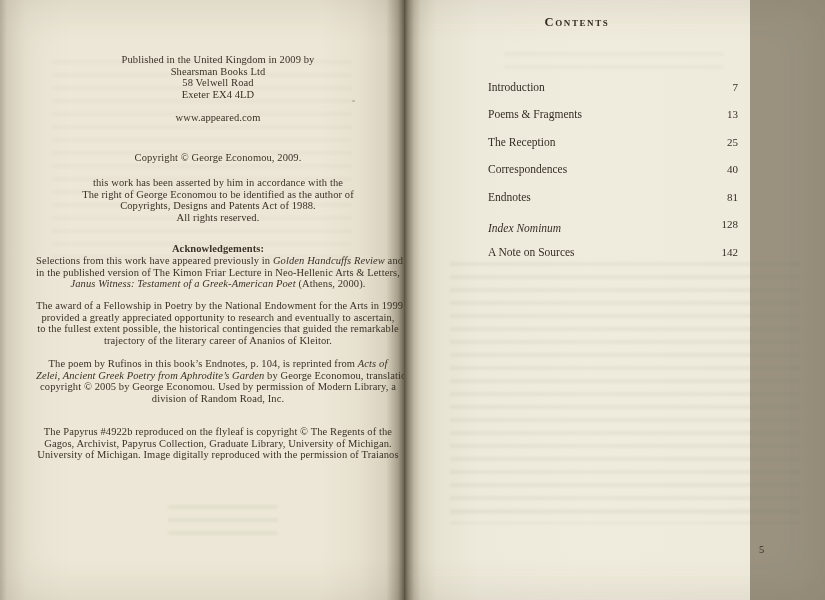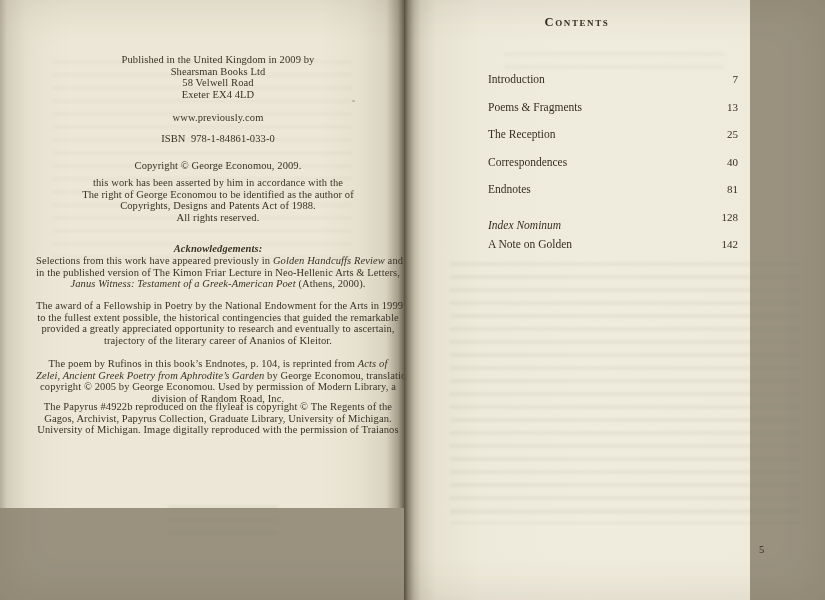--- a/index.html
+++ b/index.html
@@ -7,50 +7,50 @@
     width:825px;height:600px;overflow:hidden;
     background:#9a927f;
     font-family:"Liberation Serif","DejaVu Serif",serif;
     -webkit-font-smoothing:antialiased;
   }
   .book{position:relative;width:825px;height:600px;overflow:hidden;}
   .book::after{content:"";position:absolute;inset:0;pointer-events:none;
     box-shadow:inset 0 0 46px rgba(70,58,35,.14);}
   
   .page-left{
-    position:absolute;left:0;top:0;width:420px;height:508px;
+    position:absolute;left:0;top:0;width:420px;height:600px;
     background:linear-gradient(90deg,
       #beb7a5 0px,#dcd6c4 7px,#e7e2d1 26px,#ece7d6 70px,#ece7d6 320px,
       #e6e0cf 360px,#d9d2bf 385px,#ab real 0);
     background:linear-gradient(90deg,
       #beb7a5 0px,#dcd6c4 7px,#e7e2d1 26px,#ece7d6 70px,#ece7d6 320px,
       #e6e0cf 360px,#d9d2bf 386px,#a69e8a 398px,#6a6352 404px);
     color:#3a3127;
   }
   .page-right{
     position:absolute;left:404px;top:0;width:346px;height:600px;
     background:linear-gradient(90deg,
       #574f3f 0px,#8b8370 4px,#bdb6a2 10px,#d8d3c1 17px,#e7e3d2 32px,
       #eeeadb 75px,#f0ecdd 180px,#efebdc 360px,#ede9da 421px);
     color:#352d23;
   }
   
   .blk{position:absolute;left:36px;width:364px;text-align:center;
     font-size:10.5px;line-height:11.5px;letter-spacing:.1px;}
   .line{white-space:nowrap;}
   .it{font-style:italic;margin-top:8px;}
-  .ack-head{font-weight:bold;font-style:italic;}
+  .ack-head{font-weight:bold;}
   
   .contents-title{
     position:absolute;left:0;top:15px;width:100%;text-align:center;
     font-variant:small-caps;font-weight:600;font-size:12.5px;
     letter-spacing:1.6px;color:#342c21;
   }
   .toc{position:absolute;left:84px;top:73px;width:250px;font-size:11.5px;}
-  .toc-row{display:flex;justify-content:space-between;align-items:flex-start;
+  .toc-row{display:flex;justify-content:space-between;align-items:center;
     height:27.5px;}
   .toc-page{font-size:11px;}
   .folio{position:absolute;left:355px;top:544px;font-size:10.5px;}
   
   .ghost{position:absolute;pointer-events:none;filter:blur(1.1px);
     background:repeating-linear-gradient(180deg,
       rgba(110,115,92,.9) 0 4.5px,rgba(110,115,92,0) 4.5px 13px);}
   .ghost-l-top{left:52px;top:60px;width:300px;height:220px;opacity:.035;}
   .ghost-l-bot{left:168px;top:505px;width:110px;height:32px;opacity:.07;}
   .ghost-r-main{left:46px;top:262px;width:350px;height:262px;opacity:.075;}
@@ -65,48 +65,47 @@
   <div class="page-left">
     <div class="ghost ghost-l-top"></div>
     <div class="ghost ghost-l-bot"></div>
 
     <div class="blk" style="top:54px">
         <div class="line"><span>Published in the United Kingdom in 2009 by</span></div>
         <div class="line"><span>Shearsman Books Ltd</span></div>
         <div class="line"><span>58 Velwell Road</span></div>
         <div class="line"><span>Exeter EX4 4LD</span></div>
       </div>
-    <div class="blk" style="top:112px">www.previously.com</div>
-    <div class="blk" style="top:133px">ISBN&nbsp;&nbsp;978-1-84861-033-0</div>
-    <div class="blk" style="top:160px">Copyright © George Economou, 2009.</div>
+    <div class="blk" style="top:112px">www.appeared.com</div>
+    <div class="blk" style="top:152px">Copyright © George Economou, 2009.</div>
     <div class="blk" style="top:177px">
         <div class="line"><span>this work has been asserted by him in accordance with the</span></div>
         <div class="line"><span>The right of George Economou to be identified as the author of</span></div>
         <div class="line"><span>Copyrights, Designs and Patents Act of 1988.</span></div>
         <div class="line"><span>All rights reserved.</span></div>
       </div>
     <div class="blk ack-head" style="top:243px">Acknowledgements:</div>
     <div class="blk" style="top:255px">
         <div class="line"><span>Selections from this work have appeared previously in </span><span class="it">Golden Handcuffs Review</span><span> and</span></div>
         <div class="line"><span>in the published version of The Kimon Friar Lecture in Neo-Hellenic Arts &amp; Letters,</span></div>
         <div class="line"><span class="it">Janus Witness: Testament of a Greek-American Poet</span><span> (Athens, 2000).</span></div>
       </div>
     <div class="blk" style="top:300px">
         <div class="line"><span>The award of a Fellowship in Poetry by the National Endowment for the Arts in 1999</span></div>
+        <div class="line"><span>provided a greatly appreciated opportunity to research and eventually to ascertain,</span></div>
         <div class="line"><span>to the fullest extent possible, the historical contingencies that guided the remarkable</span></div>
-        <div class="line"><span>provided a greatly appreciated opportunity to research and eventually to ascertain,</span></div>
         <div class="line"><span>trajectory of the literary career of Ananios of Kleitor.</span></div>
       </div>
     <div class="blk" style="top:358px">
         <div class="line"><span>The poem by Rufinos in this book’s Endnotes, p. 104, is reprinted from </span><span class="it">Acts of</span></div>
         <div class="line"><span class="it">Zelei, Ancient Greek Poetry from Aphrodite’s Garden</span><span> by George Economou, translation</span></div>
         <div class="line"><span>copyright © 2005 by George Economou. Used by permission of Modern Library, a</span></div>
         <div class="line"><span>division of Random Road, Inc.</span></div>
       </div>
-    <div class="blk" style="top:401px">
+    <div class="blk" style="top:426px">
         <div class="line"><span>The Papyrus #4922b reproduced on the flyleaf is copyright © The Regents of the</span></div>
         <div class="line"><span>Gagos, Archivist, Papyrus Collection, Graduate Library, University of Michigan.</span></div>
         <div class="line"><span>University of Michigan. Image digitally reproduced with the permission of Traianos</span></div>
       </div>
 
     <div class="speck" style="left:352px;top:100px;width:3px;height:2px;opacity:.45"></div>
   </div>
 
   <div class="page-right">
     <div class="ghost ghost-r-head"></div>
@@ -132,20 +131,20 @@
         </div>
         <div class="toc-row">
           <span class="toc-label">Endnotes</span>
           <span class="toc-page">81</span>
         </div>
         <div class="toc-row">
           <span class="toc-label it">Index Nominum</span>
           <span class="toc-page">128</span>
         </div>
         <div class="toc-row">
-          <span class="toc-label">A Note on Golden</span>
+          <span class="toc-label">A Note on Sources</span>
           <span class="toc-page">142</span>
         </div>
       </div>
     <div class="folio">5</div>
   </div>
 
 </div>
 
 </body></html>

